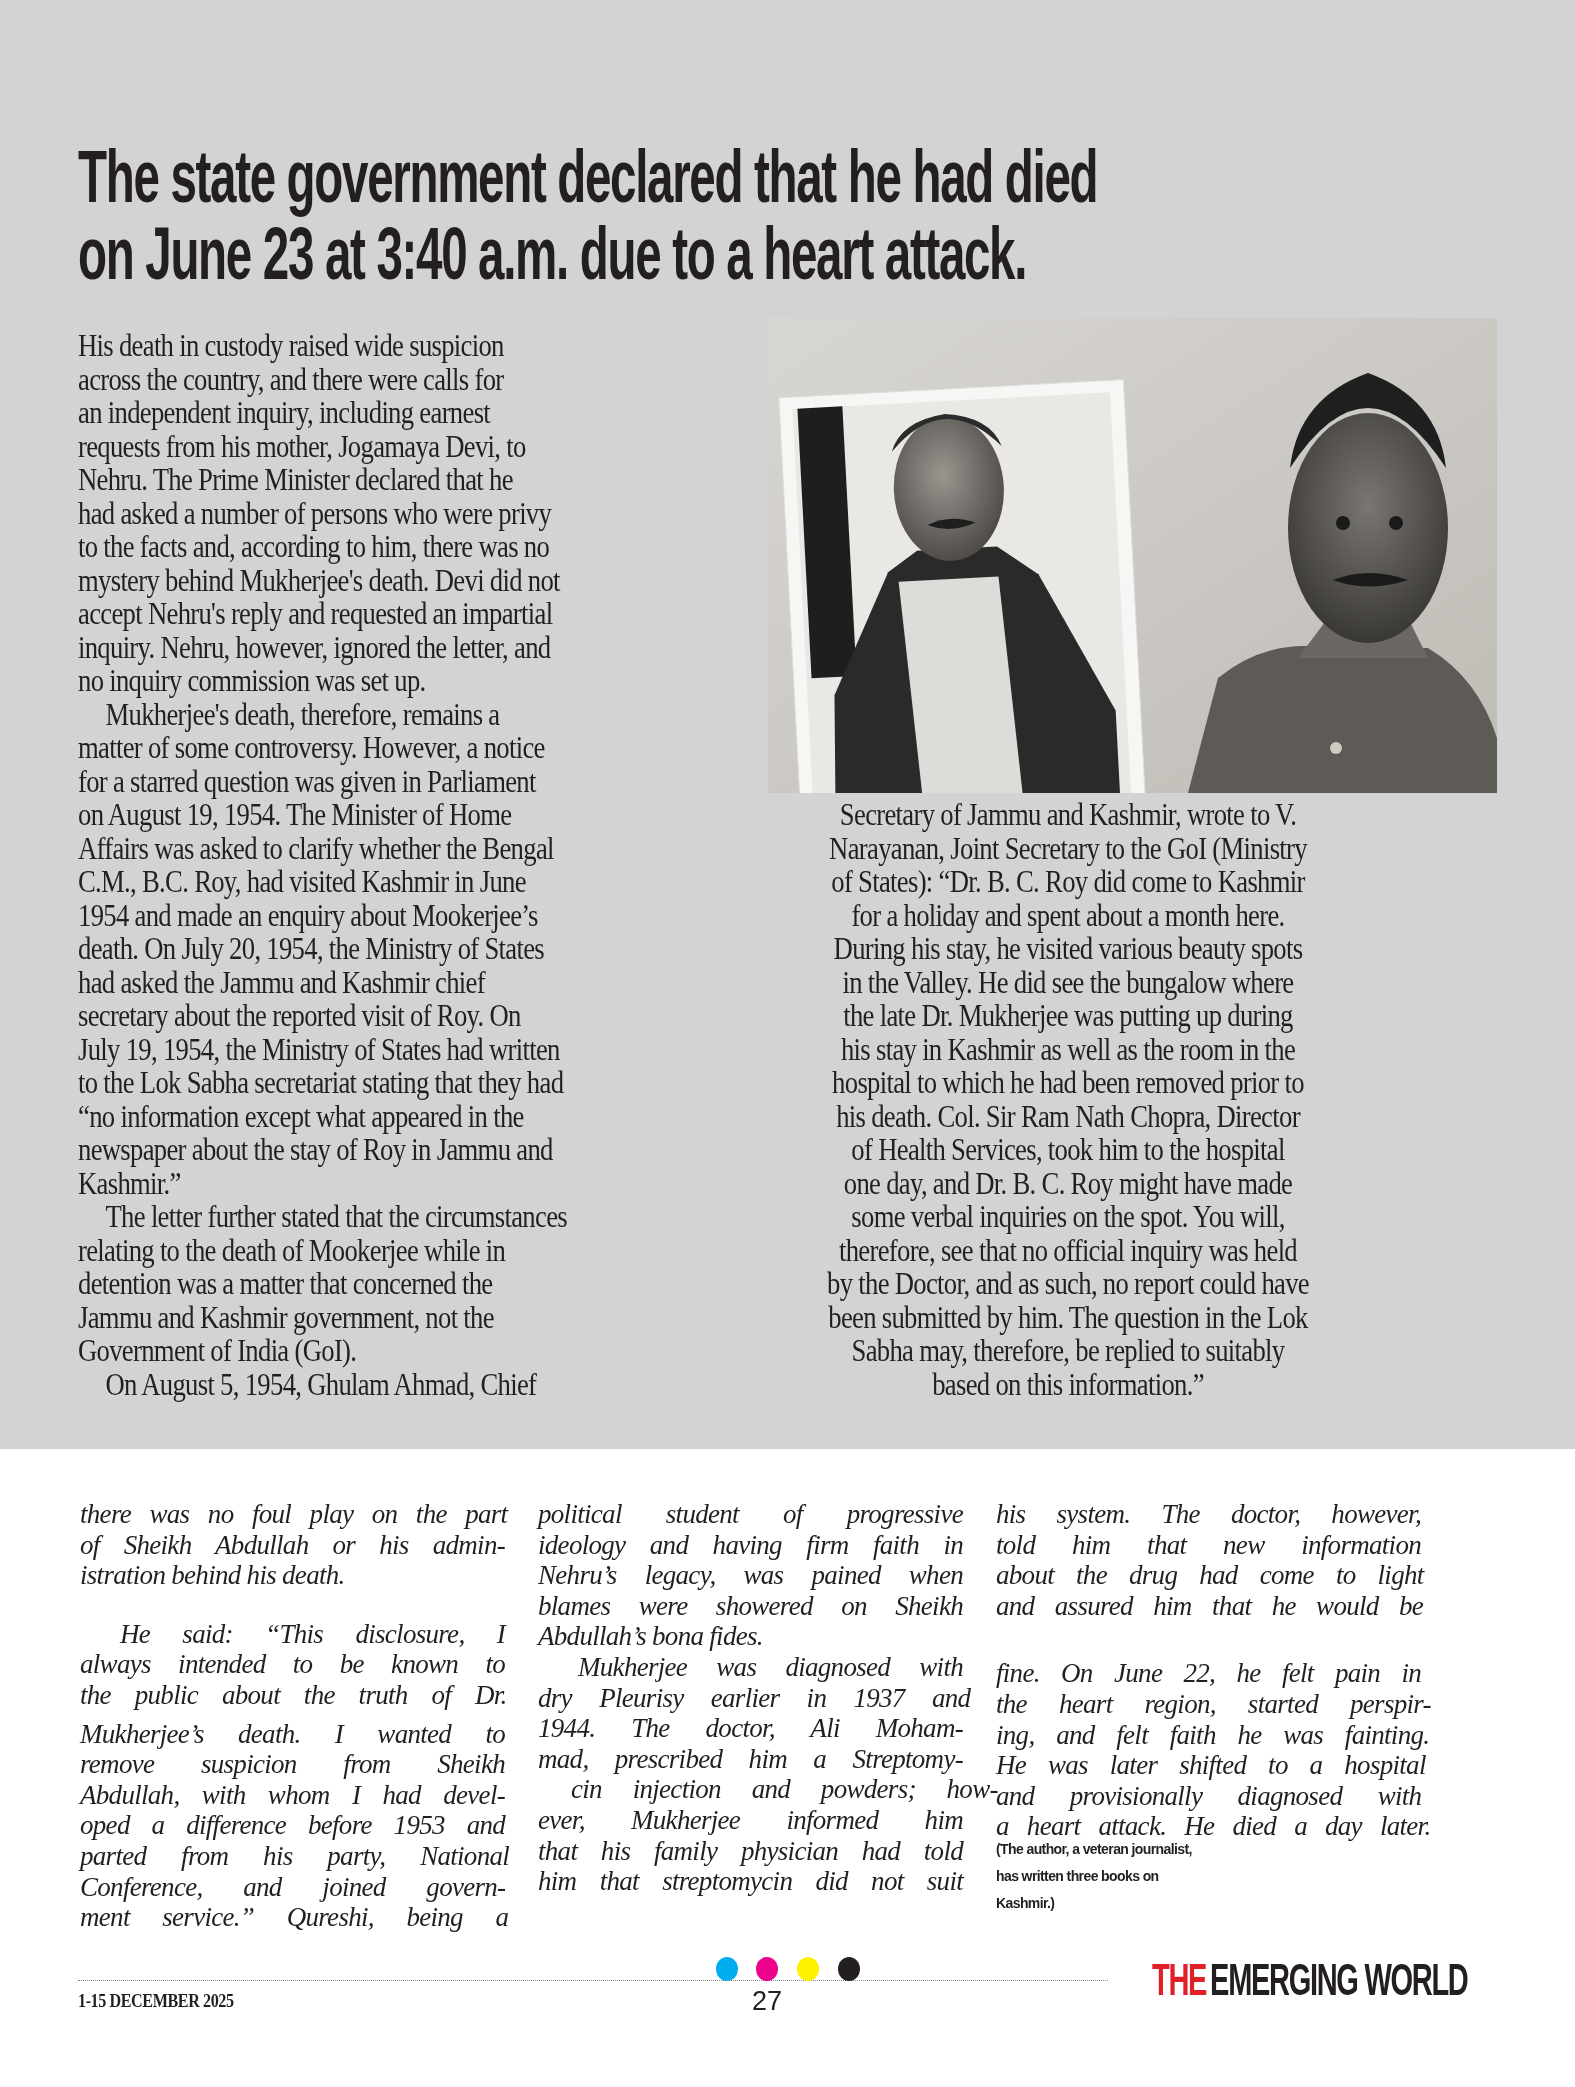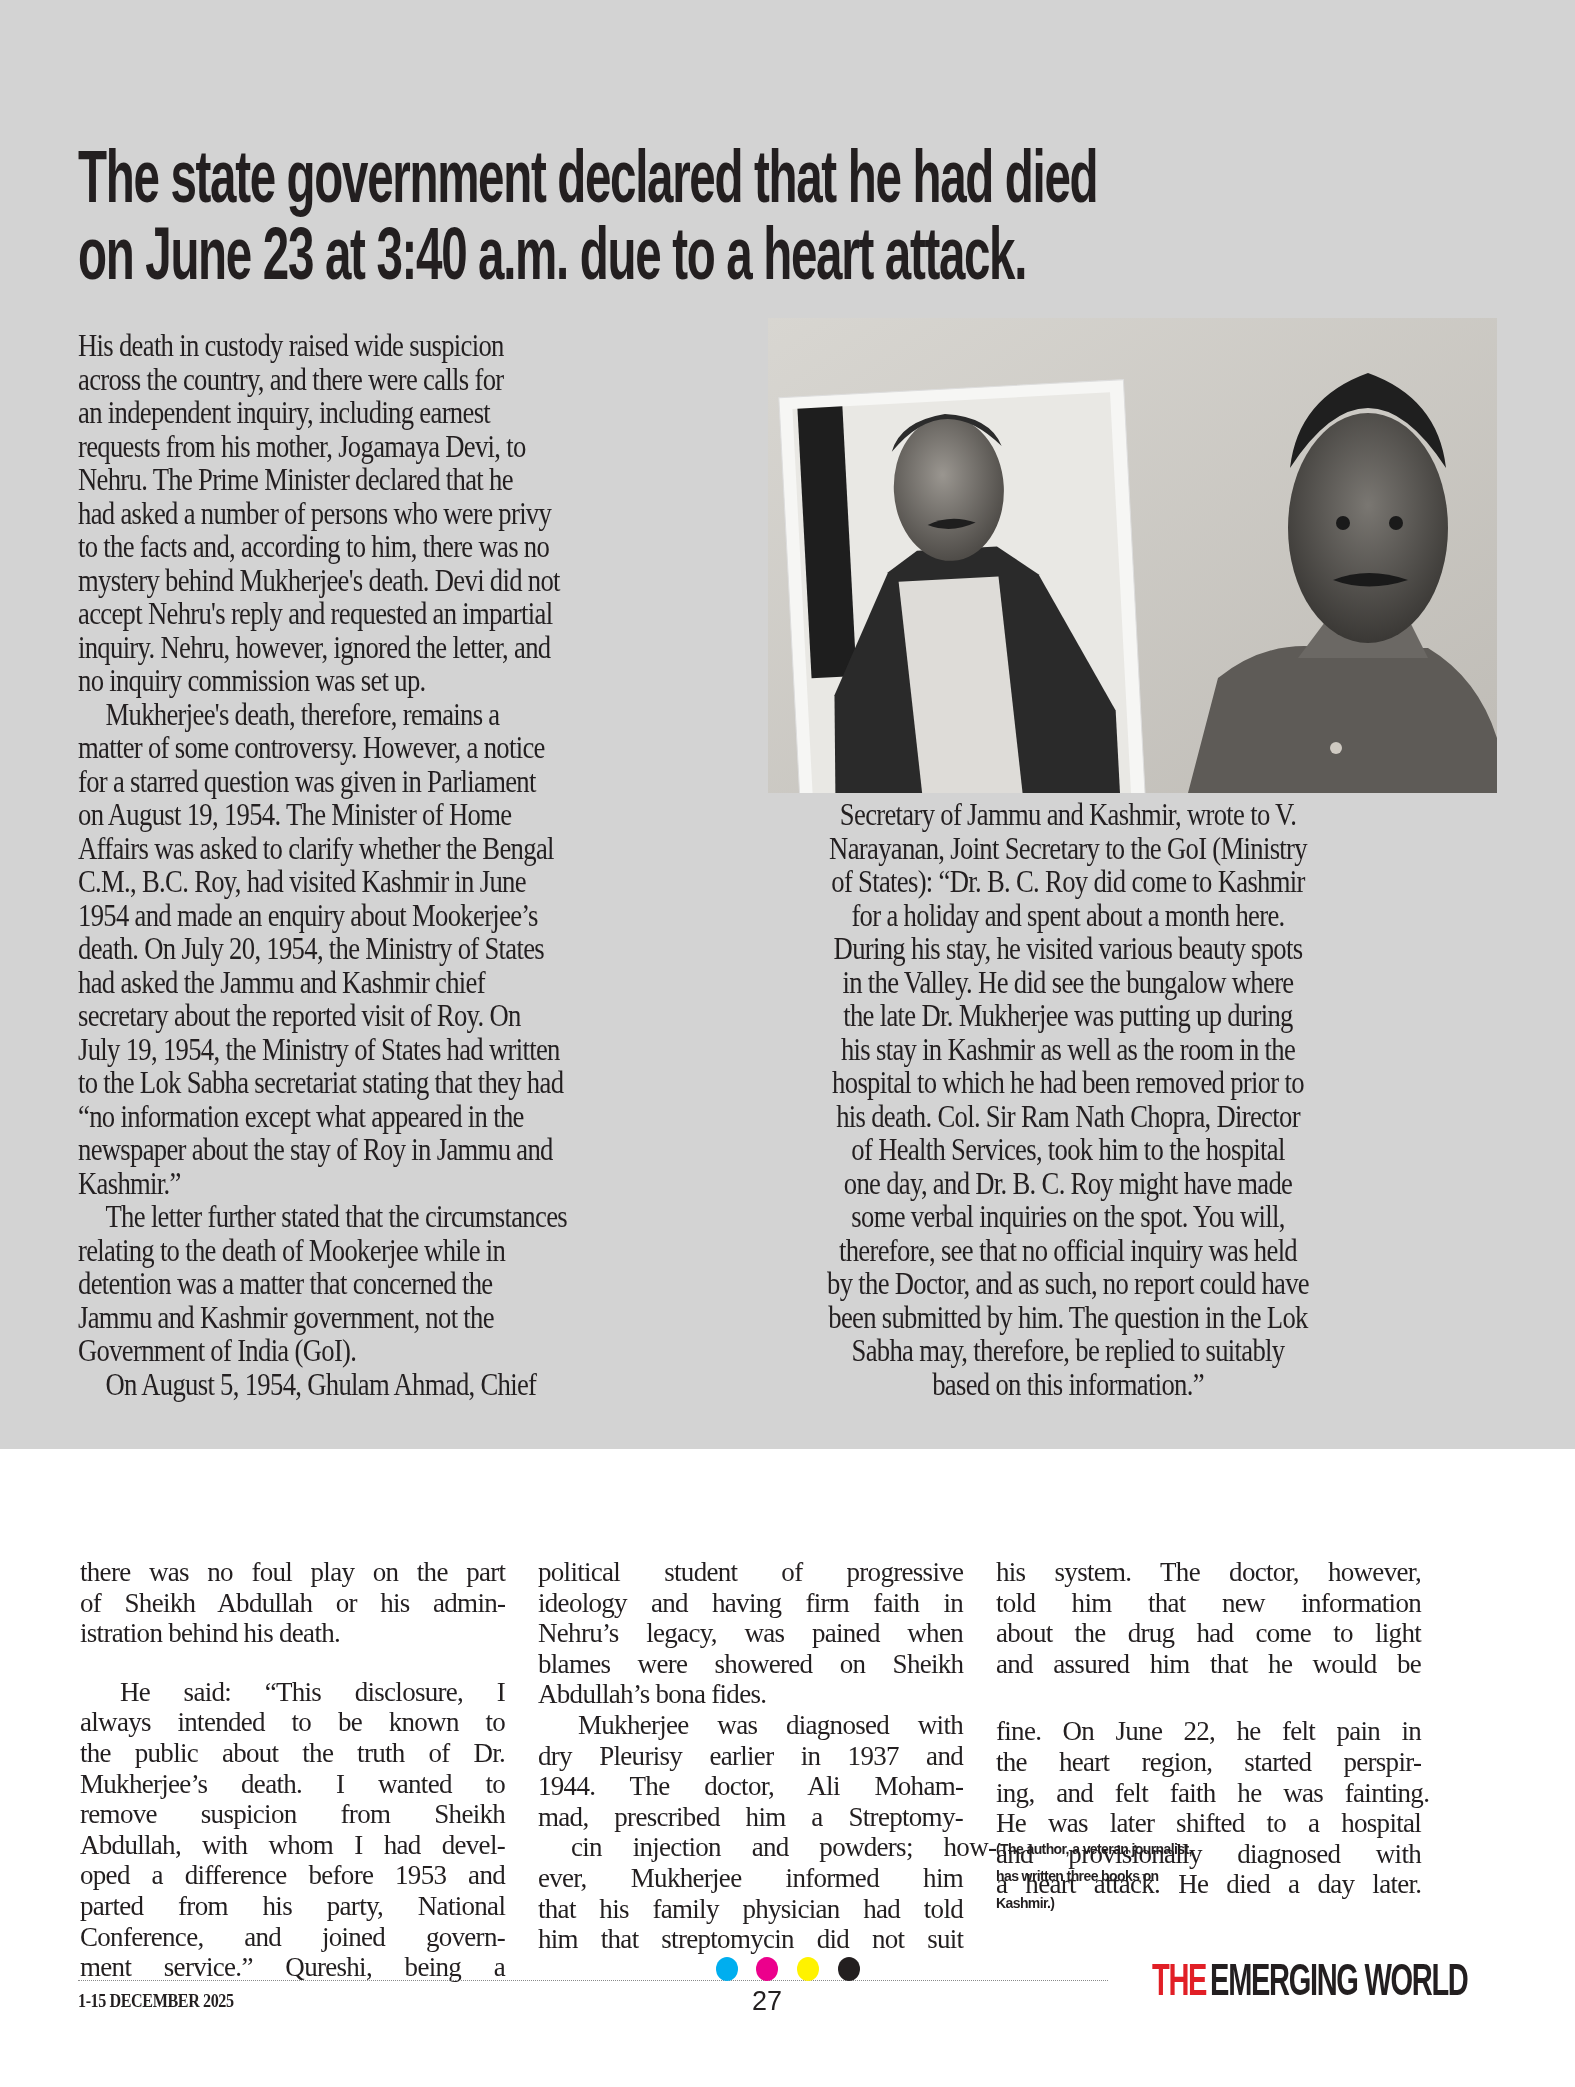--- a/index.html
+++ b/index.html
@@ -7,21 +7,21 @@
   .gray-band { position: absolute; left: 0; top: 0; width: 1575px; height: 1449px; background: #d3d3d3; }
   .headline { position: absolute; left: 78px; top: 138px; margin: 0; font-family: "Liberation Sans", sans-serif; font-weight: 700; color: #231f20; }
   .headline .hl-line { display: block; white-space: nowrap; font-size: 72px; line-height: 77px; letter-spacing: -2px; transform: scaleX(0.66) scaleY(1.02); transform-origin: left top; height: 77px; }
   .col-upper { position: absolute; width: 700px; }
   .col-upper .ln { display: block; white-space: nowrap; font-size: 31px; line-height: 33.5px; height: 33.5px; letter-spacing: -0.8px; transform: scaleX(0.86); transform-origin: left top; }
   .col-upper .ln.indent { padding-left: 32px; }
   #col-a { left: 78px; top: 329px; }
   #col-b { left: 767px; top: 798px; text-align: center; }
   .photo { position: absolute; left: 768px; top: 318px; width: 729px; height: 475px; overflow: hidden; background: #c9c6c0; }
   .photo svg { display: block; }
-  .col-lower { position: absolute; top: 1557px; width: 425px; }
+  .col-lower { position: absolute; top: 1499px; width: 425px; font-style: italic; }
   .col-lower .ln { display: block; font-size: 27px; line-height: 30.6px; height: 30.6px; letter-spacing: -0.7px; text-align: justify; text-align-last: justify; white-space: nowrap; overflow: visible; }
   .col-lower .ln.last { text-align-last: left; }
   .col-lower .ln.indent { text-indent: 40px; }
   #col-c { left: 80px; }
   #col-d { left: 538px; }
   #col-e { left: 996px; }
   .credit { position: absolute; left: 996px; top: 1836px; width: 430px; font-family: "Liberation Sans", sans-serif; font-weight: 700; font-size: 14px; line-height: 27px; letter-spacing: -0.6px; color: #231f20; }
   .footer-rule { position: absolute; left: 78px; top: 1980px; width: 1030px; border-top: 1px dotted #8a8a8a; height: 0; }
   .reg-dot { position: absolute; top: 1957px; width: 22px; height: 24px; border-radius: 50%; }
   .footer-date { position: absolute; left: 78px; top: 1990px; font-family: "Liberation Serif", serif; font-weight: 700; font-size: 19px; letter-spacing: -0.5px; transform: scaleX(0.85); transform-origin: left top; white-space: nowrap; color: #231f20; }
@@ -136,21 +136,21 @@
     <span class="ln">based on this information.”</span>
   </div>
 
 <div class="col-lower" id="col-c">
     <span class="ln" style="white-space: nowrap; display: block; word-spacing: 12.4286px;">there was no foul play on the part</span>
     <span class="ln" style="white-space: nowrap; display: block; word-spacing: 17.4px;">of Sheikh Abdullah or his admin-</span>
     <span class="ln last">istration behind his death.</span>
     <span class="ln indent" style="white-space: nowrap; display: block; word-spacing: 17.5px; margin-top: 28px;">He said: “This disclosure, I</span>
     <span class="ln" style="white-space: nowrap; display: block; word-spacing: 20.6px;">always intended to be known to</span>
     <span class="ln" style="white-space: nowrap; display: block; word-spacing: 17.8333px;">the public about the truth of Dr.</span>
-    <span class="ln" style="white-space: nowrap; display: block; word-spacing: 27.75px;">Mukherjee’s death. I wanted to</span>
+    <span class="ln" style="white-space: nowrap; display: block; word-spacing: 27.75px; margin-top: 8px;">Mukherjee’s death. I wanted to</span>
     <span class="ln" style="white-space: nowrap; display: block; word-spacing: 38px;">remove suspicion from Sheikh</span>
     <span class="ln" style="white-space: nowrap; display: block; word-spacing: 15px;">Abdullah, with whom I had devel-</span>
     <span class="ln" style="white-space: nowrap; display: block; word-spacing: 15.8px;">oped a difference before 1953 and</span>
     <span class="ln" style="white-space: nowrap; display: block; word-spacing: 28.75px;">parted from his party, National</span>
     <span class="ln" style="white-space: nowrap; display: block; word-spacing: 34.6667px;">Conference, and joined govern-</span>
     <span class="ln" style="white-space: nowrap; display: block; word-spacing: 26.5px;">ment service.” Qureshi, being a</span>
   </div>
 <div class="col-lower" id="col-d">
     <span class="ln" style="white-space: nowrap; display: block; word-spacing: 38px;">political student of progressive</span>
     <span class="ln" style="white-space: nowrap; display: block; word-spacing: 18px;">ideology and having firm faith in</span>

